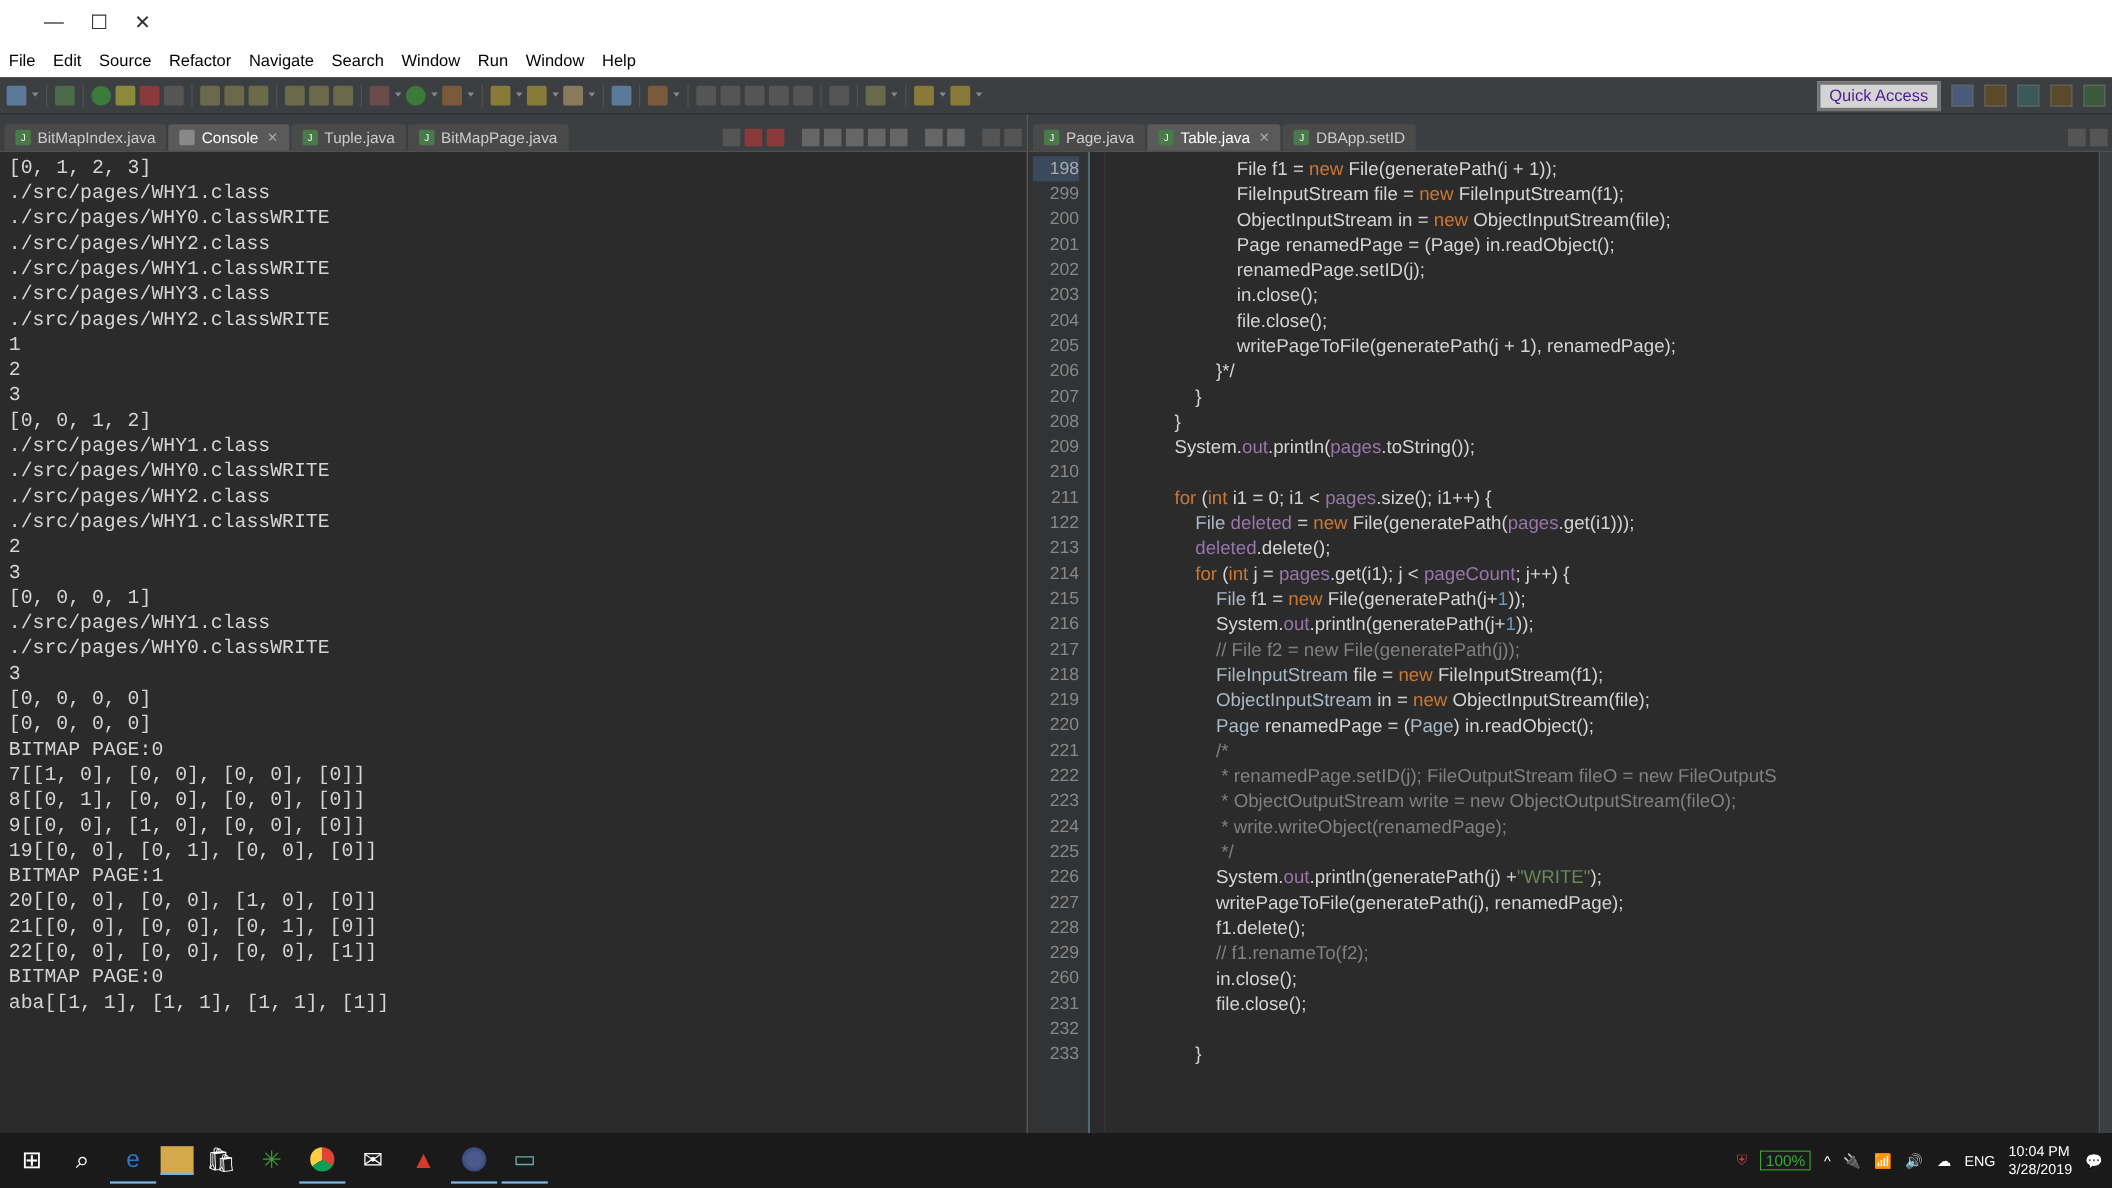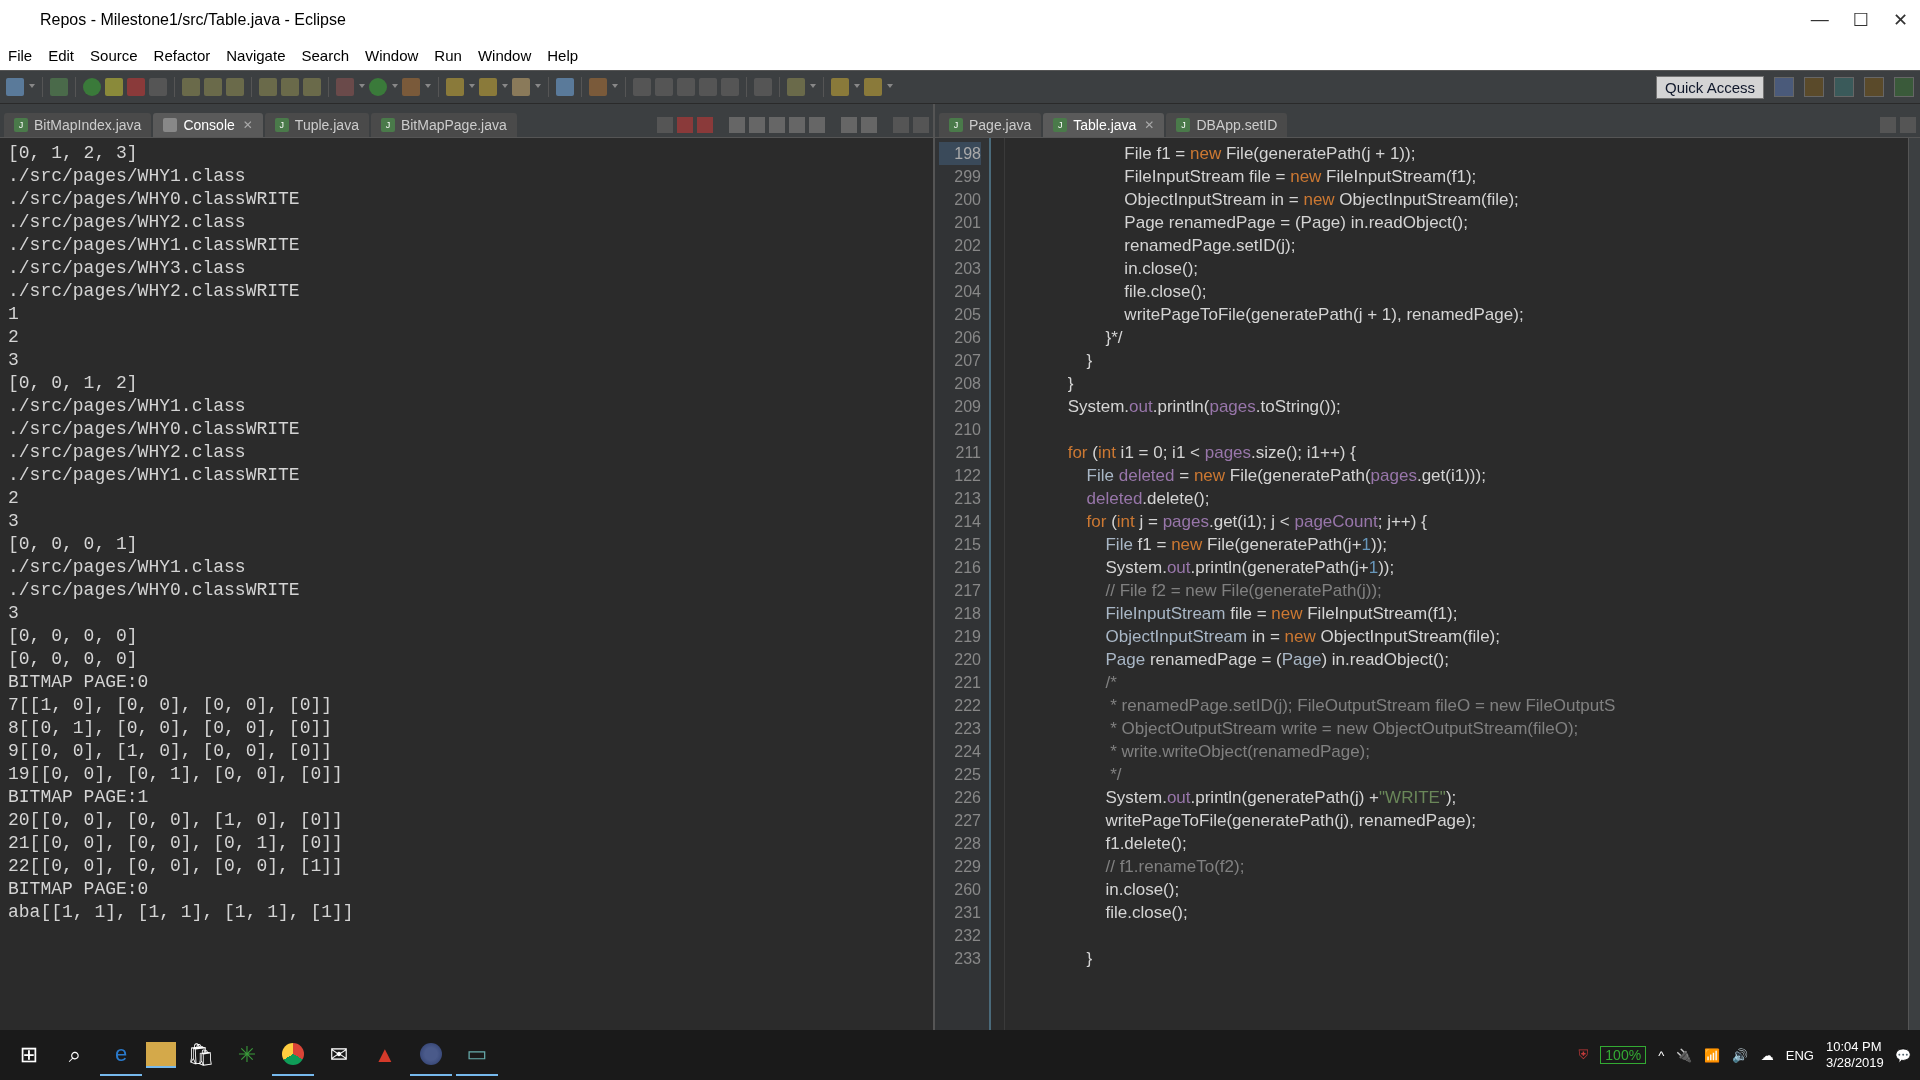--- a/index.html
+++ b/index.html
@@ -8,21 +8,21 @@
 .titlebar .icon{width:20px;height:20px;background:radial-gradient(circle,#4a58a 40%,#2a3a6a 100%);border-radius:50%;margin-right:8px}
 .titlebar .title{flex:1}
 .titlebar .winbtns{display:flex;gap:24px;color:#333}
 .titlebar .winbtns span{cursor:pointer;font-size:18px}
 .menubar{background:#fff;height:30px;display:flex;align-items:center;padding:0 8px;color:#000;font-size:15px;gap:16px}
 .menubar span{cursor:pointer}
 .toolbar{background:#3c3f41;height:34px;border-top:1px solid #555;border-bottom:1px solid #2a2a2a;display:flex;align-items:center;padding:0 6px;gap:4px}
 .tbicon{width:18px;height:18px;display:inline-block;border-radius:2px}
 .tbsep{width:1px;height:20px;background:#555;margin:0 3px}
 .tbdrop{width:6px;height:6px;border-left:3px solid transparent;border-right:3px solid transparent;border-top:4px solid #888;display:inline-block;margin-left:1px}
-.quickaccess{margin-left:auto;background:#d4d4d4;color:#0f172a;padding:2px 8px;font-size:15px;border:1px solid #737373}
+.quickaccess{margin-left:auto;background:#d4d4d4;color:#4c1d95;padding:2px 8px;font-size:15px;border:3px solid #737373}
 .perspbtn{width:20px;height:20px;background:#4a5a7a;margin-left:6px;border:1px solid #666}
 .mainarea{display:flex;height:calc(100% - 40px - 30px - 34px - 50px);background:#2b2b2b}
 .leftpane{width:935px;display:flex;flex-direction:column;border-right:2px solid #555}
 .rightpane{flex:1;display:flex;flex-direction:column}
 .tabbar{background:#3c3f41;height:34px;display:flex;align-items:flex-end;padding:0 4px;border-bottom:1px solid #555;position:relative}
 .tab{background:#4a4a4a;padding:4px 10px;margin-right:2px;font-size:14px;display:flex;align-items:center;gap:6px;border-radius:3px 3px 0 0;color:#ccc;cursor:pointer}
 .tab.active{background:#5a5a5a;color:#fff}
 .tab .jicon{width:14px;height:14px;background:#4a7a4a;border-radius:2px;display:inline-block;font-size:9px;text-align:center;line-height:14px;color:#fff}
 .tab .cicon{width:14px;height:14px;background:#888;border-radius:2px;display:inline-block}
 .tab .close{color:#aaa;font-size:12px;margin-left:2px}
@@ -50,21 +50,20 @@
 .taskicon.active{border-bottom:2px solid #76b9ed}
 .tray{margin-left:auto;display:flex;align-items:center;gap:12px;color:#fff;font-size:13px}
 .battery{border:1px solid #3a3;color:#3a3;padding:0 4px;font-size:14px}
 .clock{line-height:16px;font-size:13px}
 </style>
 </head>
 <body>
 
 <div class="titlebar">
   <span class="icon"></span>
-  <span class="title">Repos - Milestone1/src/Table.java - Eclipse</span>
   <div class="winbtns">
     <span>—</span>
     <span>☐</span>
     <span>✕</span>
   </div>
 </div>
 
 <div class="menubar" id="menubar">
     <span>File</span>
     <span>Edit</span>

